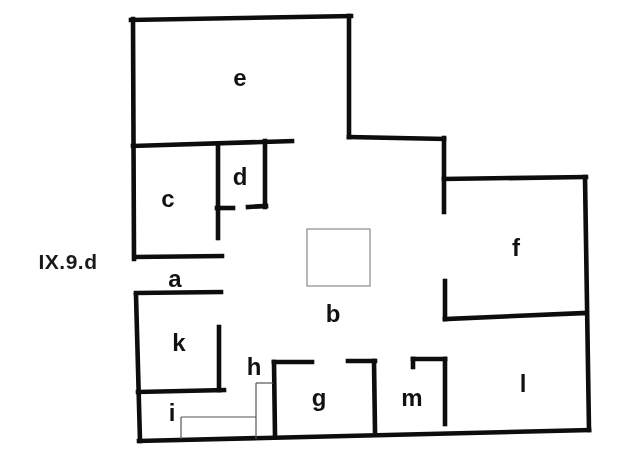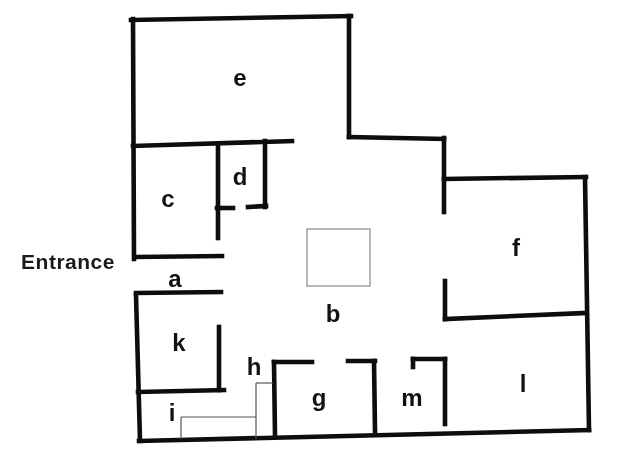--- a/index.html
+++ b/index.html
@@ -93,15 +93,15 @@
         <text x="319" y="397" text-anchor="middle" dominant-baseline="central" class="room-label">g</text>
         <text x="254" y="366" text-anchor="middle" dominant-baseline="central" class="room-label">h</text>
         <text x="172" y="412" text-anchor="middle" dominant-baseline="central" class="room-label">i</text>
         <text x="179" y="342" text-anchor="middle" dominant-baseline="central" class="room-label">k</text>
         <text x="523" y="383" text-anchor="middle" dominant-baseline="central" class="room-label">l</text>
         <text x="412" y="397" text-anchor="middle" dominant-baseline="central" class="room-label">m</text>
       </g>
   </svg>
 
   <div class="title-block">
-    <div>Entrance</div>
+    <div>IX.9.d</div>
   </div>
 </div>
 
 </body></html>

